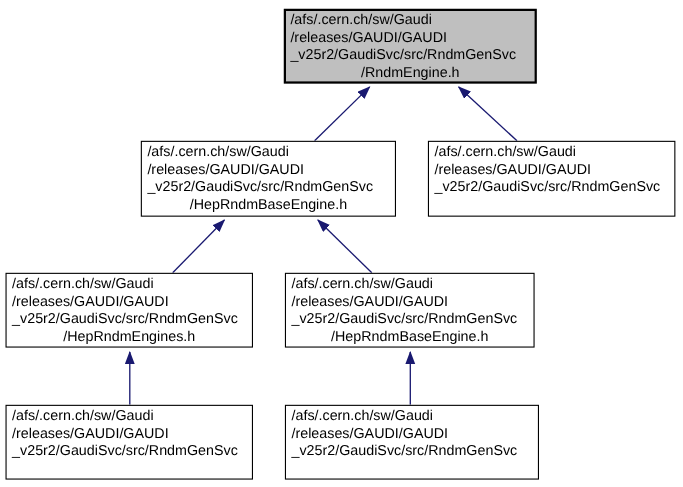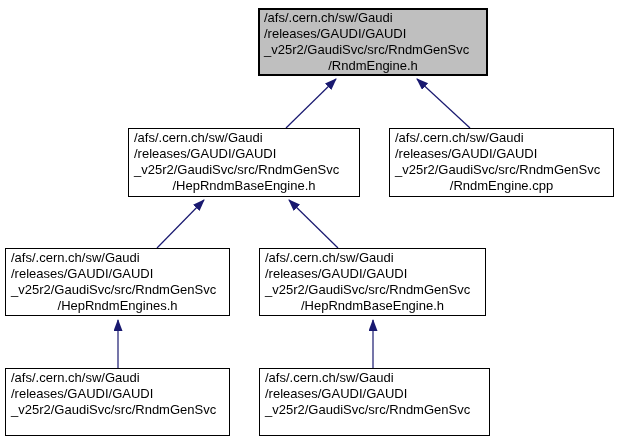--- a/index.html
+++ b/index.html
@@ -86,21 +86,20 @@
     <div class="ln">/afs/.cern.ch/sw/Gaudi</div>
     <div class="ln">/releases/GAUDI/GAUDI</div>
     <div class="ln">_v25r2/GaudiSvc/src/RndmGenSvc</div>
     <div class="ln last">/HepRndmBaseEngine.h</div>
   </div>
 
   <div class="node n2">
     <div class="ln">/afs/.cern.ch/sw/Gaudi</div>
     <div class="ln">/releases/GAUDI/GAUDI</div>
     <div class="ln">_v25r2/GaudiSvc/src/RndmGenSvc</div>
-    <div class="ln last">/RndmEngine.cpp</div>
   </div>
 
   <div class="node n3">
     <div class="ln">/afs/.cern.ch/sw/Gaudi</div>
     <div class="ln">/releases/GAUDI/GAUDI</div>
     <div class="ln">_v25r2/GaudiSvc/src/RndmGenSvc</div>
     <div class="ln last">/HepRndmEngines.h</div>
   </div>
 
   <div class="node n4">

